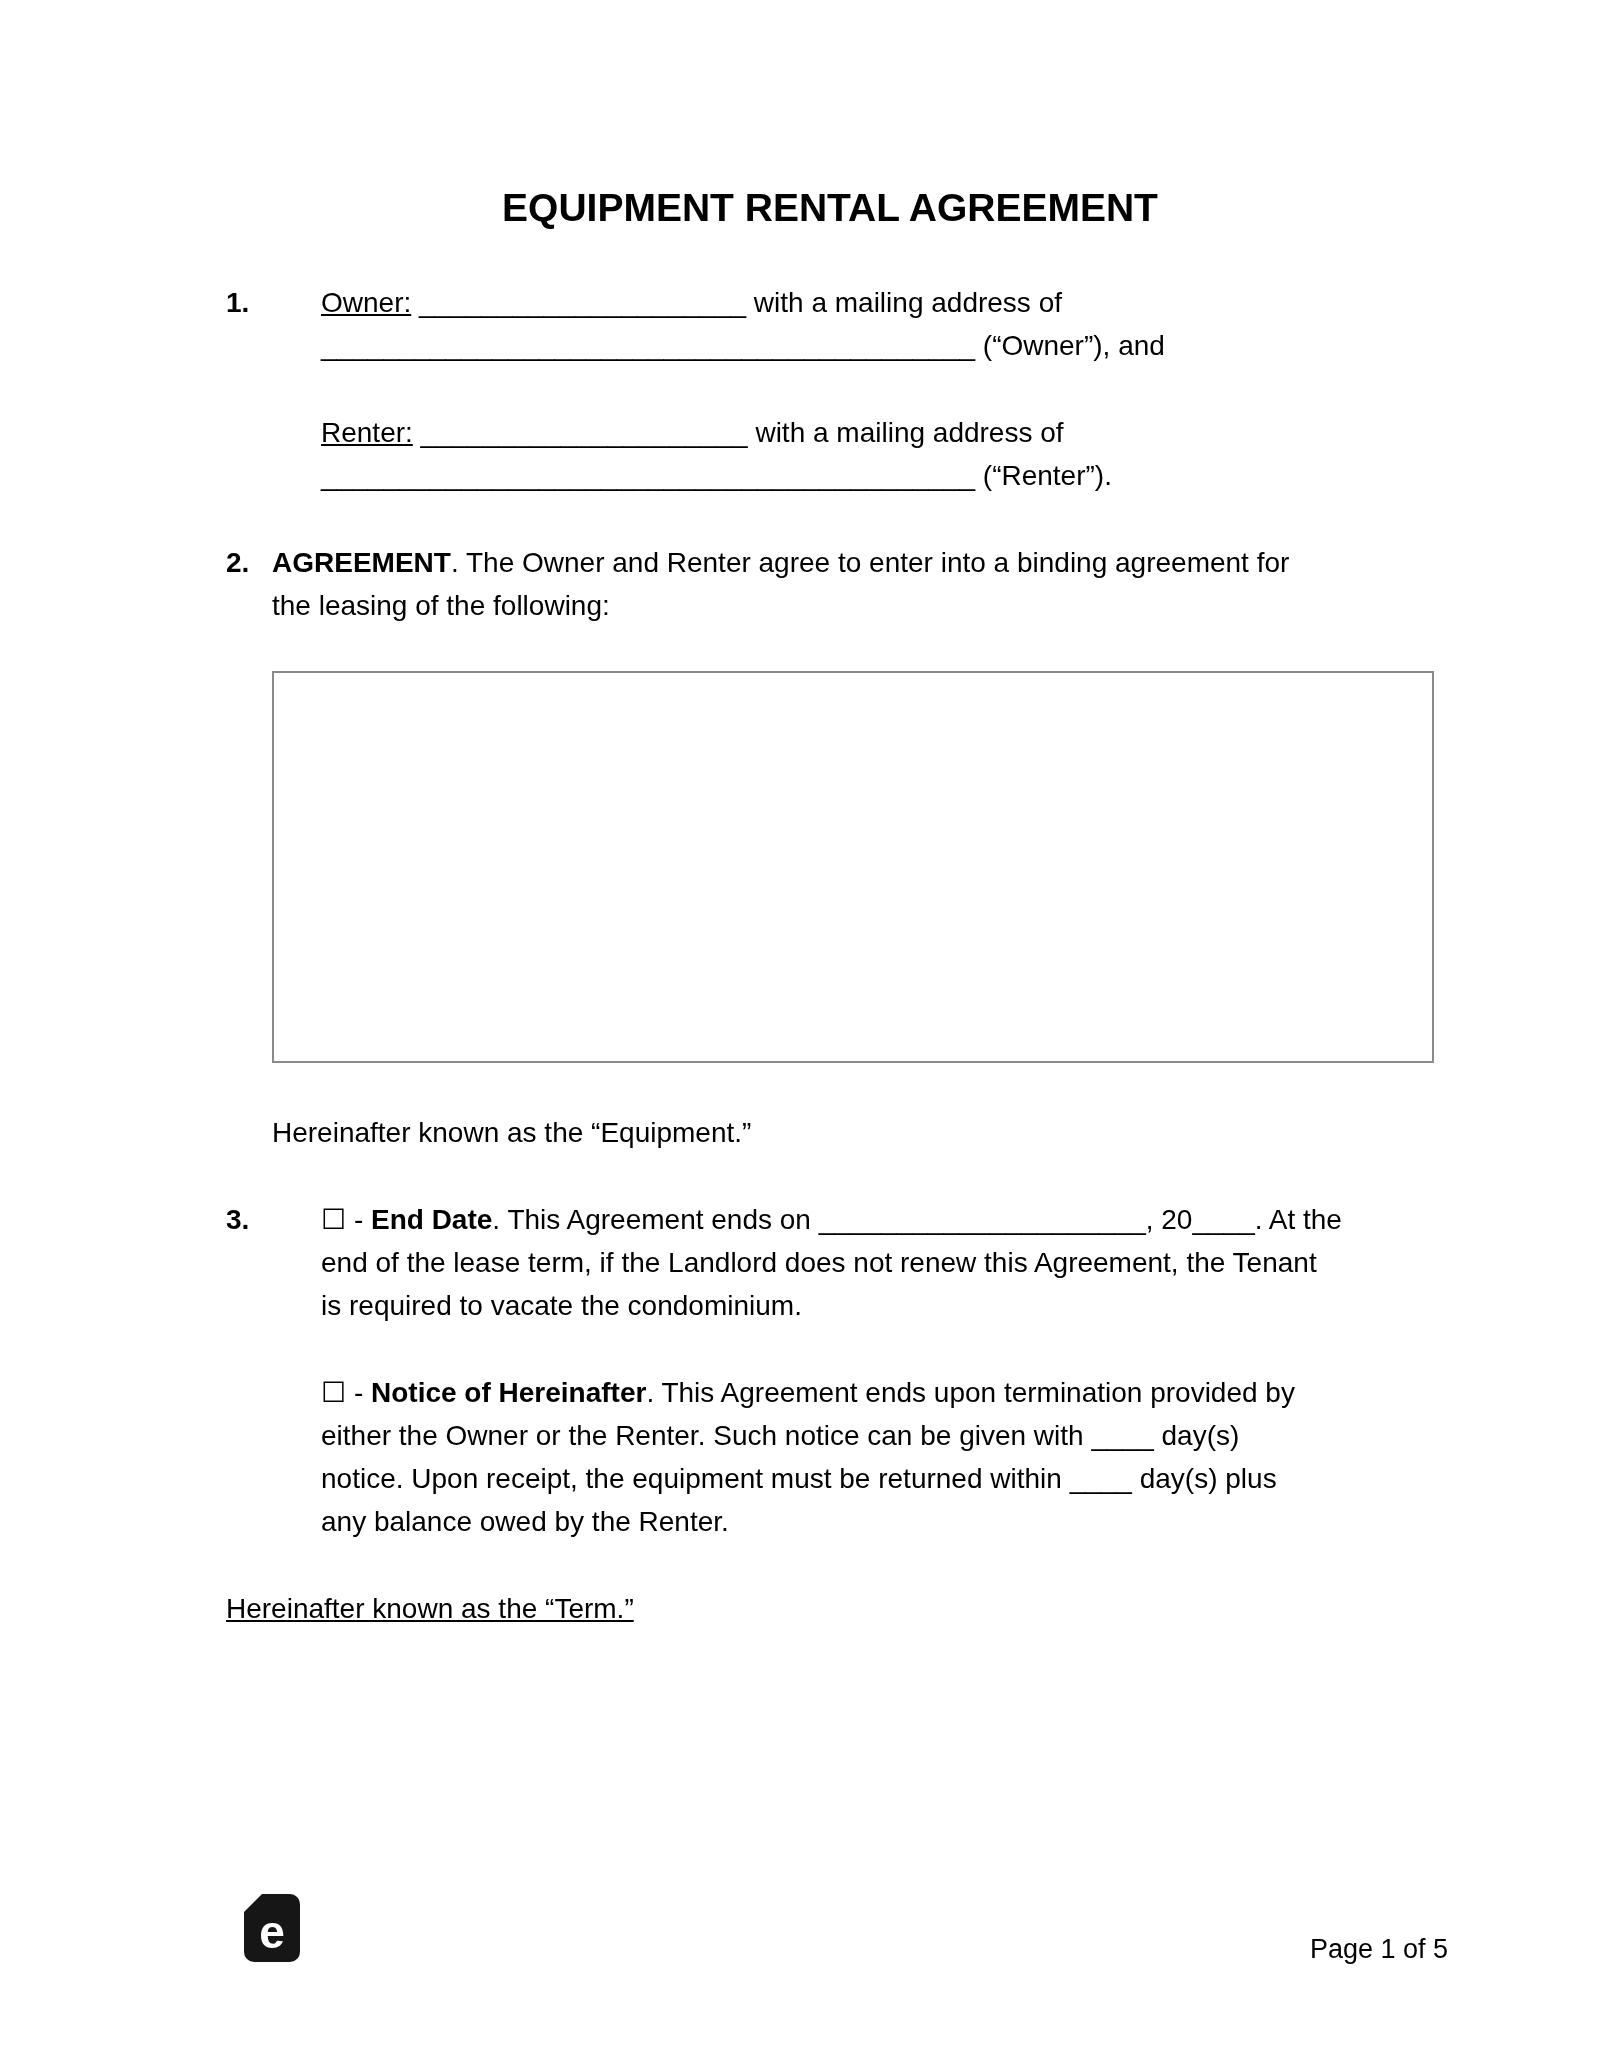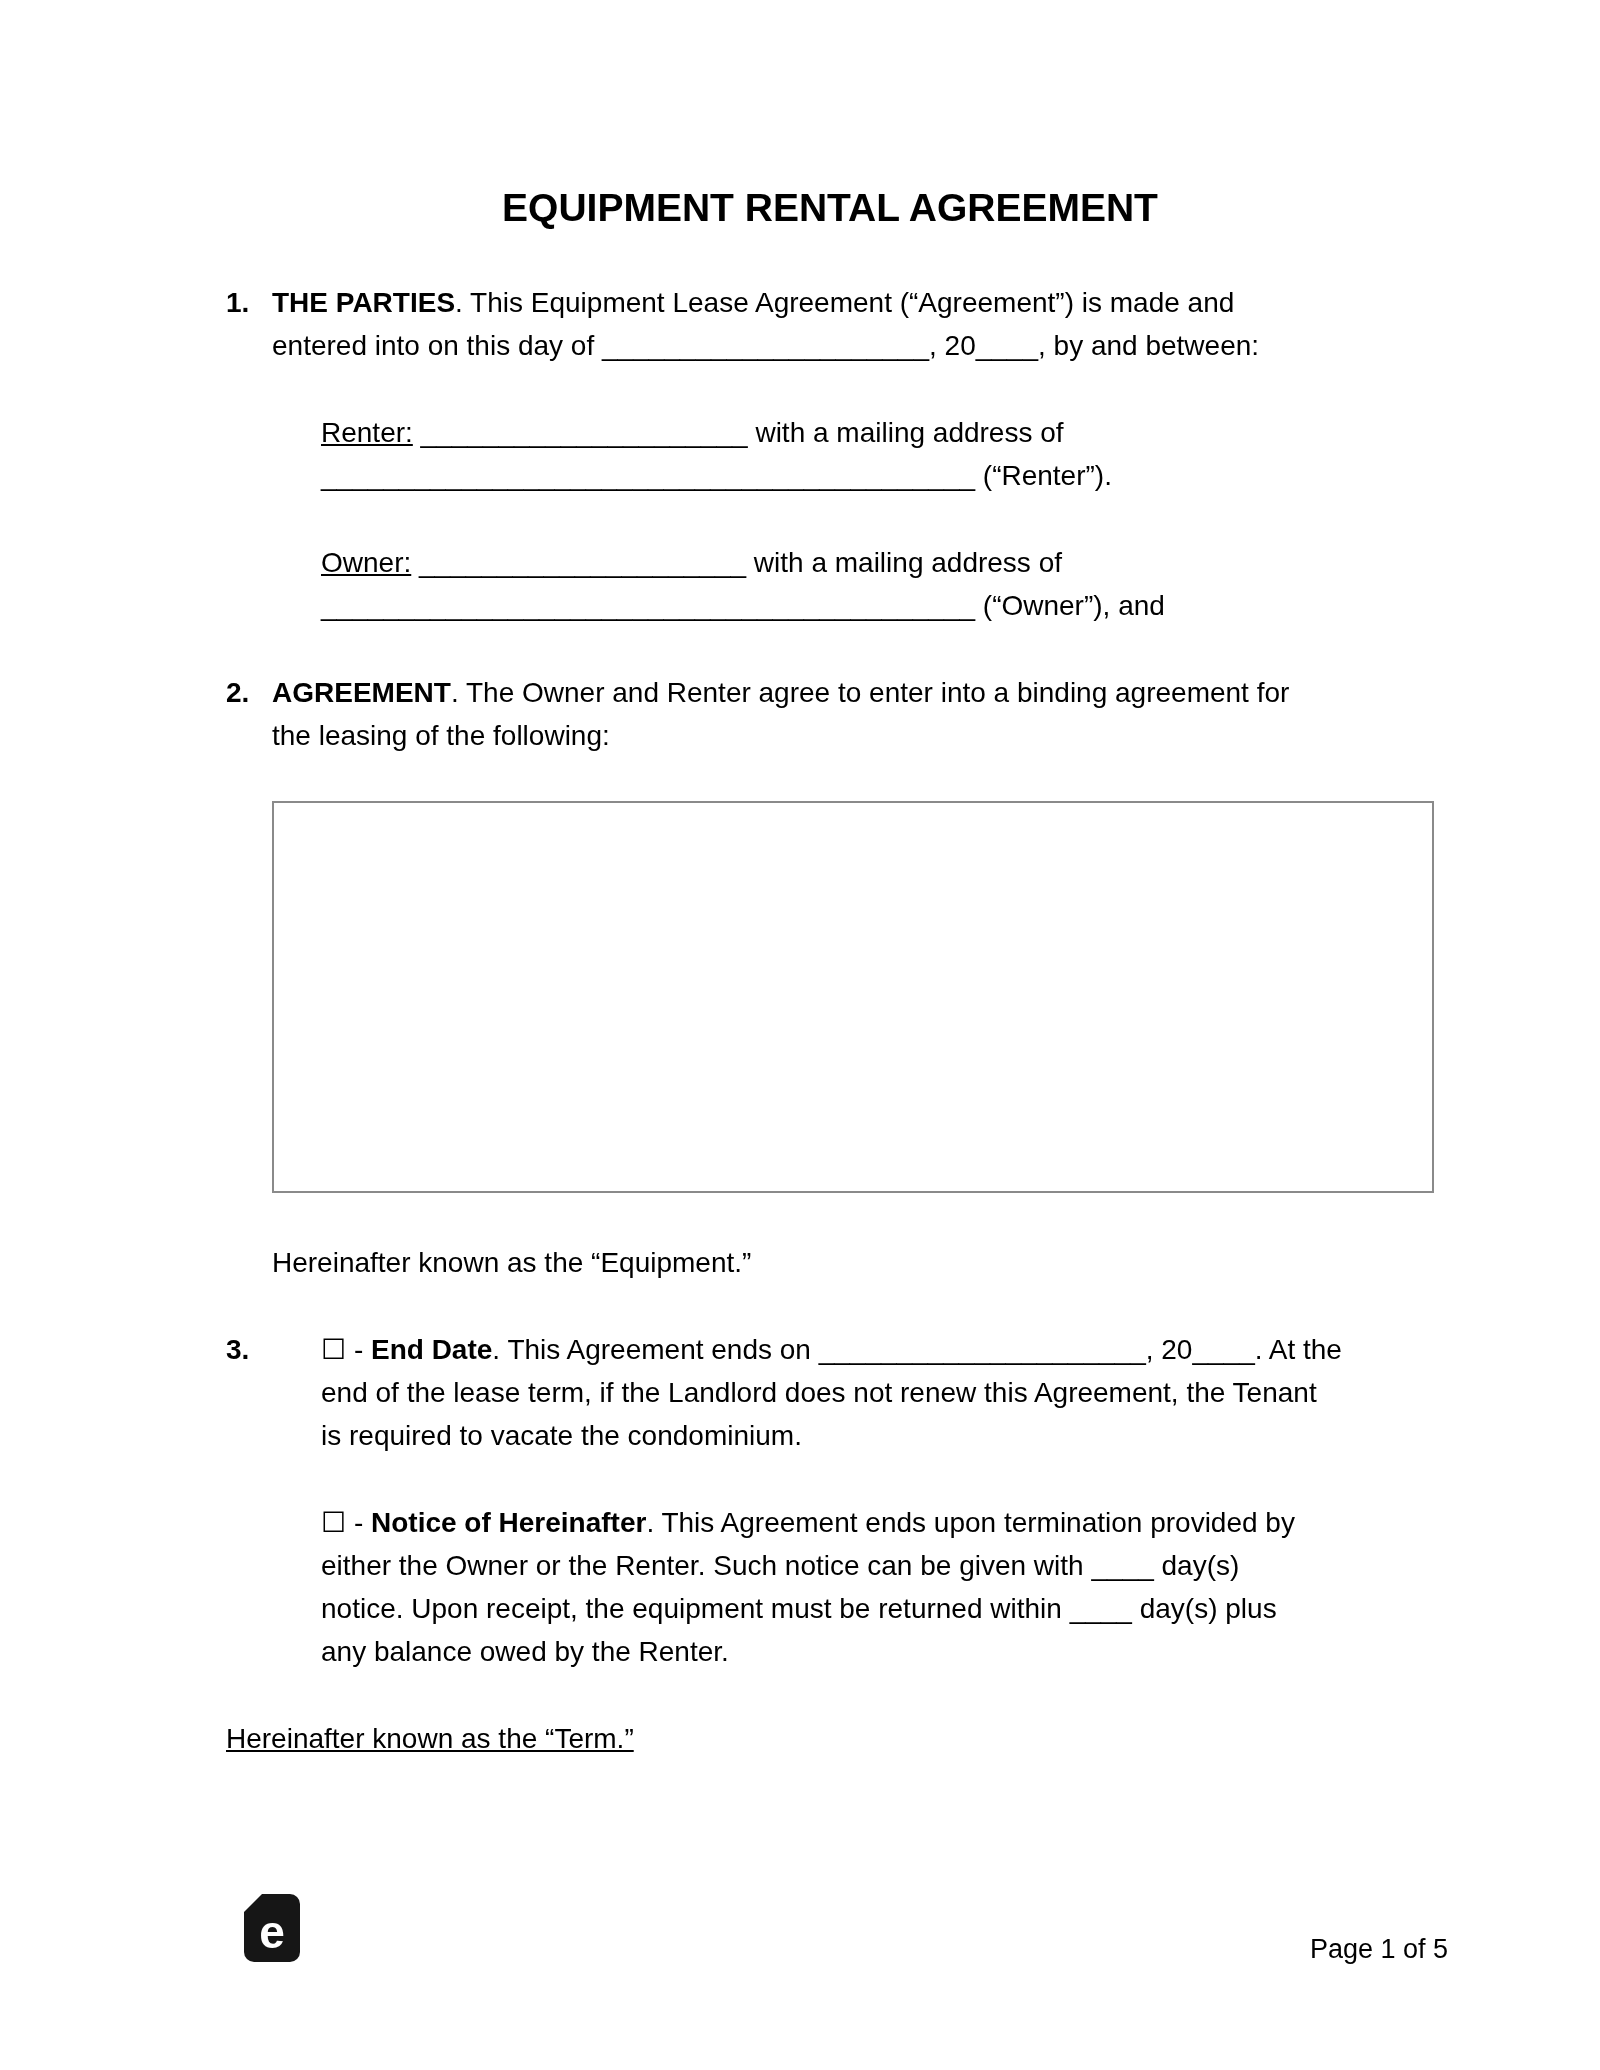--- a/index.html
+++ b/index.html
@@ -84,26 +84,24 @@
 <body>
 
 <div class="page">
   <div class="content">
 
     <h1 class="title">EQUIPMENT RENTAL AGREEMENT</h1>
 
     <div class="section">
       <span class="sec-num">1.</span>
       <div class="sec-body">
-        <p class="para"><strong class="sec-heading">THE PARTIES</strong><span>. This Equipment Lease Agreement (“Agreement”) is made and
-entered into on this day of _____________________, 20____, by and between:</span></p>
+        <p class="para indent"><span class="u">Owner:</span><span> _____________________ with a mailing address of
+__________________________________________ (“Owner”), and</span></p>
         <p class="para indent"><span class="u">Renter:</span><span> _____________________ with a mailing address of
 __________________________________________ (“Renter”).</span></p>
-        <p class="para indent"><span class="u">Owner:</span><span> _____________________ with a mailing address of
-__________________________________________ (“Owner”), and</span></p>
       </div>
     </div>
 
     <div class="section">
       <span class="sec-num">2.</span>
       <div class="sec-body">
         <p class="para"><strong class="sec-heading">AGREEMENT</strong><span>. The Owner and Renter agree to enter into a binding agreement for
 the leasing of the following:</span></p>
         <div class="equipment-box"></div>
         <p class="note">Hereinafter known as the “Equipment.”</p>

